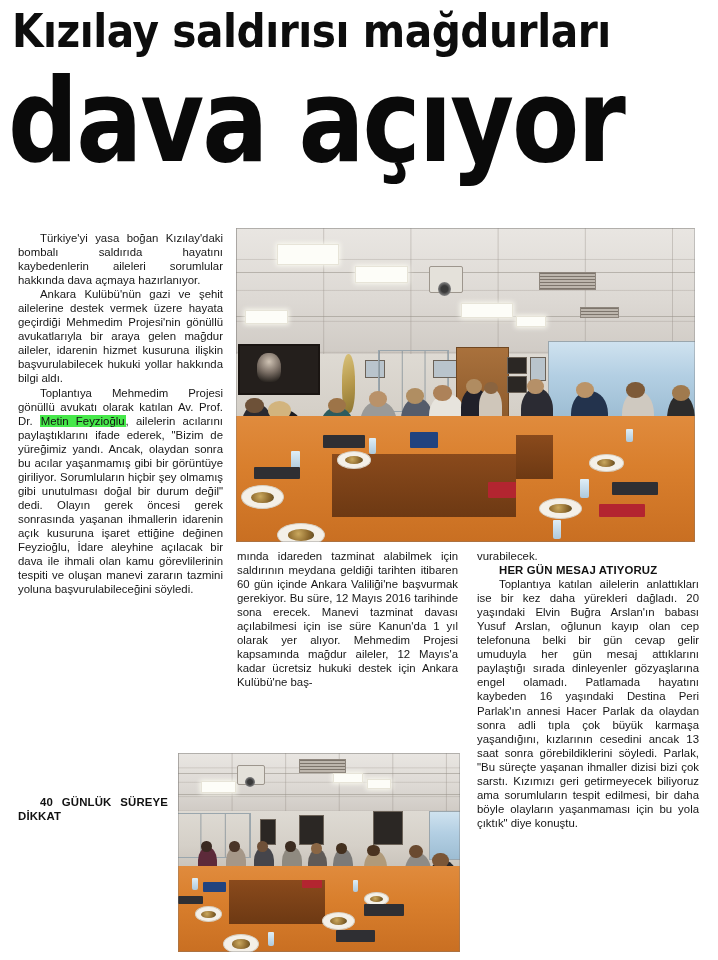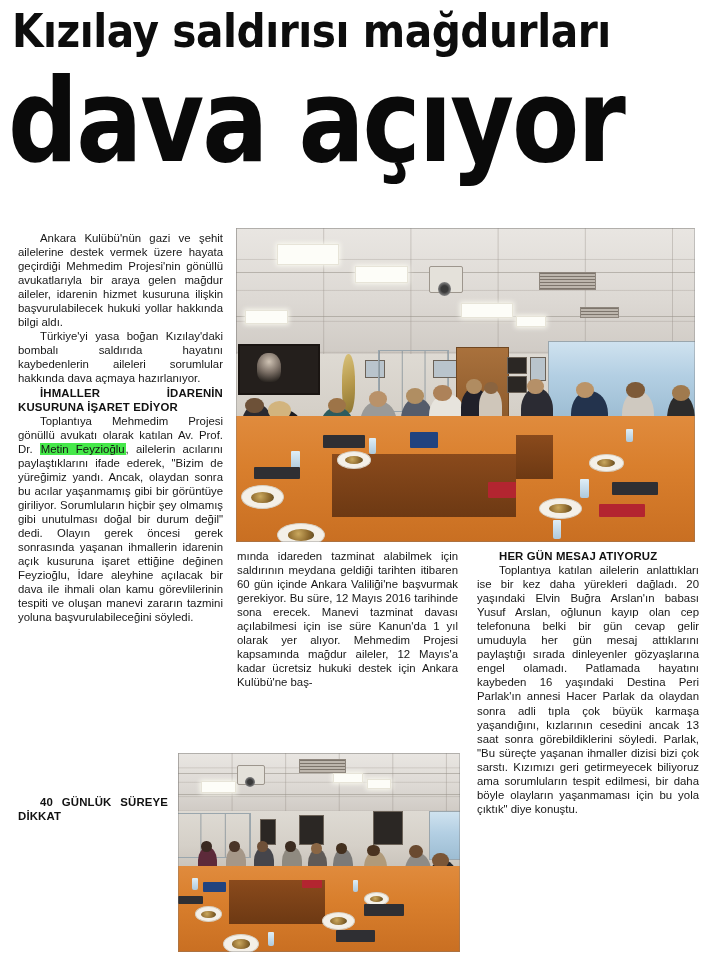--- a/index.html
+++ b/index.html
@@ -403,30 +403,30 @@
     <div class="pad" style="left:0%;top:72%;width:9%;height:4%;"></div>
     <div class="pad" style="left:56%;top:89%;width:14%;height:6%;"></div>
     <div class="pad" style="left:66%;top:76%;width:14%;height:6%;"></div>
     <div class="pad blue" style="left:9%;top:65%;width:8%;height:5%;"></div>
     <div class="pad red" style="left:44%;top:64%;width:7%;height:4%;"></div>
   </div>
   <div class="photo-border"></div>
 </div>
 
 <div class="col" id="col1">
+  <p>Türkiye'yi yasa boğan Kızılay'daki bombalı saldırıda hayatını kaybedenlerin aileleri sorumlular hakkında dava açmaya hazırlanıyor.</p>
   <p>Ankara Kulübü'nün gazi ve şehit ailelerine destek vermek üzere hayata geçirdiği Mehmedim Projesi'nin gönüllü avukatlarıyla bir araya gelen mağdur aileler, idarenin hizmet kusuruna ilişkin başvurulabilecek hukuki yollar hakkında bilgi aldı.</p>
-  <p>Türkiye'yi yasa boğan Kızılay'daki bombalı saldırıda hayatını kaybedenlerin aileleri sorumlular hakkında dava açmaya hazırlanıyor.</p>
-  <p class="subhead last-line-left">İHMALLER İDARENİN KUSURUNA İŞARET EDİYOR</p>
   <p><span>Toplantıya Mehmedim Projesi gönüllü avukatı olarak katılan Av. Prof. Dr. </span><mark class="hl">Metin Feyzioğlu</mark><span>, ailelerin acılarını paylaştıklarını ifade ederek, "Bizim de yüreğimiz yandı. Ancak, olaydan sonra bu acılar yaşanmamış gibi bir görüntüye giriliyor. Sorumluların hiçbir şey olmamış gibi unutulması doğal bir durum değil" dedi. Olayın gerek öncesi gerek sonrasında yaşanan ihmallerin idarenin açık kusuruna işaret ettiğine değinen Feyzioğlu, İdare aleyhine açılacak bir dava ile ihmali olan kamu görevlilerinin tespiti ve oluşan manevi zararın tazmini yoluna başvurulabileceğini söyledi.</span></p>
 </div>
 
 <div class="col" id="col1-lower">
   <p class="subhead last-line-left">40 GÜNLÜK SÜREYE DİKKAT</p>
 </div>
 
 <div class="col" id="col2">
   <p class="cont">mında idareden tazminat alabilmek için saldırının meydana geldiği tarihten itibaren 60 gün içinde Ankara Valiliği'ne başvurmak gerekiyor. Bu süre, 12 Mayıs 2016 tarihinde sona erecek. Manevi tazminat davası açılabilmesi için ise süre Kanun'da 1 yıl olarak yer alıyor. Mehmedim Projesi kapsamında mağdur aileler, 12 Mayıs'a kadar ücretsiz hukuki destek için Ankara Kulübü'ne baş-</p>
 </div>
 
 <div class="col" id="col3">
+  <p class="cont">vurabilecek.</p>
   <p class="subhead last-line-left">HER GÜN MESAJ ATIYORUZ</p>
   <p>Toplantıya katılan ailelerin anlattıkları ise bir kez daha yürekleri dağladı. 20 yaşındaki Elvin Buğra Arslan'ın babası Yusuf Arslan, oğlunun kayıp olan cep telefonuna belki bir gün cevap gelir umuduyla her gün mesaj attıklarını paylaştığı sırada dinleyenler gözyaşlarına engel olamadı. Patlamada hayatını kaybeden 16 yaşındaki Destina Peri Parlak'ın annesi Hacer Parlak da olaydan sonra adli tıpla çok büyük karmaşa yaşandığını, kızlarının cesedini ancak 13 saat sonra görebildiklerini söyledi. Parlak, "Bu süreçte yaşanan ihmaller dizisi bizi çok sarstı. Kızımızı geri getirmeyecek biliyoruz ama sorumluların tespit edilmesi, bir daha böyle olayların yaşanmaması için bu yola çıktık" diye konuştu.</p>
 </div>
 
 </body></html>

